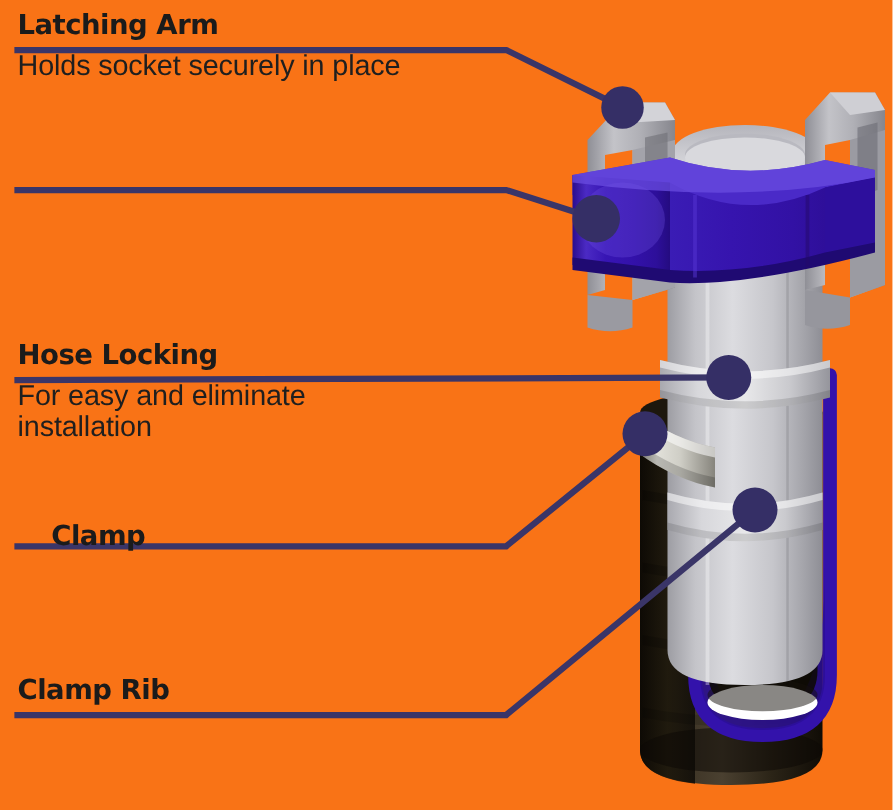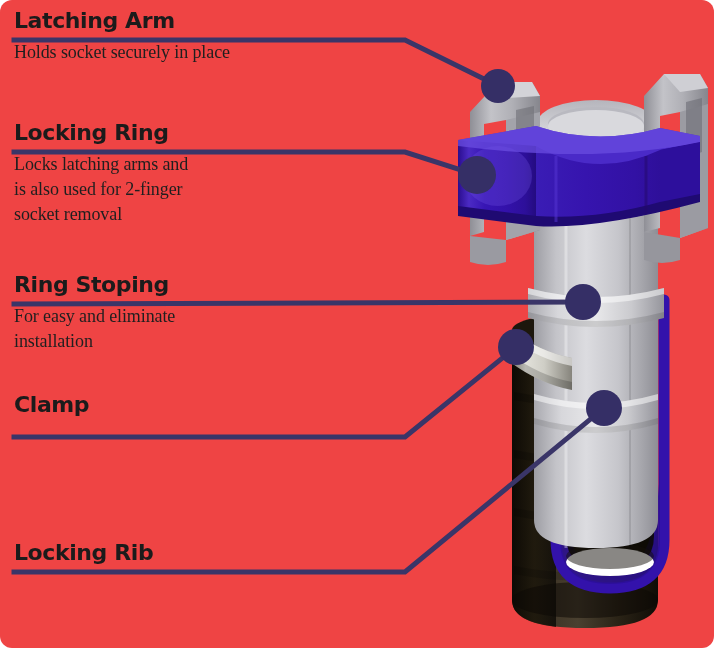--- a/index.html
+++ b/index.html
@@ -2,37 +2,37 @@
 <html><head>
 <meta charset="utf-8">
 <title>Product Feature Callout Diagram</title>
 <style>
   html,body{margin:0;padding:0;background:#ffffff;}
   body{
     width:714px;height:648px;
     font-family:"Liberation Sans", sans-serif;
     overflow:hidden;position:relative;
   }
-  #stage{position:relative;width:714px;height:648px;background:#ef4444;overflow:hidden;border-radius:12px;}
+  #stage{position:relative;width:714px;height:648px;background:#f97316;overflow:hidden;}
 
   
   .callout{position:absolute;left:14px;}
   .callout .c-title{
     font-family:"DejaVu Sans", sans-serif;
     font-weight:bold;
     font-size:22px;
     line-height:26px;
     color:#1b1b1b;
     letter-spacing:-0.4px;
     white-space:nowrap;
   }
   .callout .c-desc{
-    font-family:Liberation Serif, serif;
+    font-family:Liberation Sans, sans-serif;
     font-weight:400;
-    font-size:18px;
+    font-size:23px;
     line-height:25px;
     color:#1f1f1f;
     letter-spacing:-0.1px;
     white-space:pre-line;
     margin-top:6px;
   }
 
   
   #leaders{position:absolute;left:0;top:0;width:714px;height:648px;pointer-events:none;}
   #product{position:absolute;left:0;top:0;width:714px;height:648px;}
@@ -218,34 +218,28 @@
       <circle cx="516" cy="347" r="18"></circle>
       <circle cx="604" cy="408" r="18"></circle>
     </g>
   </svg>
 
   <div class="callout" style="top:8px;">
     <div class="c-title">Latching Arm</div>
     <div class="c-desc">Holds socket securely in place</div>
   </div>
 
-  <div class="callout" style="top:120px;">
-    <div class="c-title">Locking Ring</div>
-    <div class="c-desc">Locks latching arms and
-is also used for 2-finger
-socket removal</div>
-  </div>
 
   <div class="callout" style="top:272px;">
-    <div class="c-title">Ring Stoping</div>
+    <div class="c-title">Hose Locking</div>
     <div class="c-desc">For easy and eliminate
 installation</div>
   </div>
 
-  <div class="callout" style="top:392px;">
+  <div class="callout" style="top:417px;margin-left:27px;">
     <div class="c-title">Clamp</div>
   </div>
 
   <div class="callout" style="top:540px;">
-    <div class="c-title">Locking Rib</div>
+    <div class="c-title">Clamp Rib</div>
   </div>
 
 </div>
 
 </body></html>

